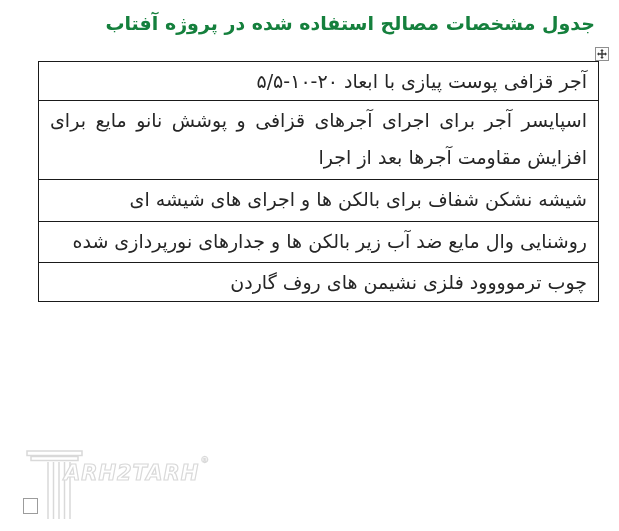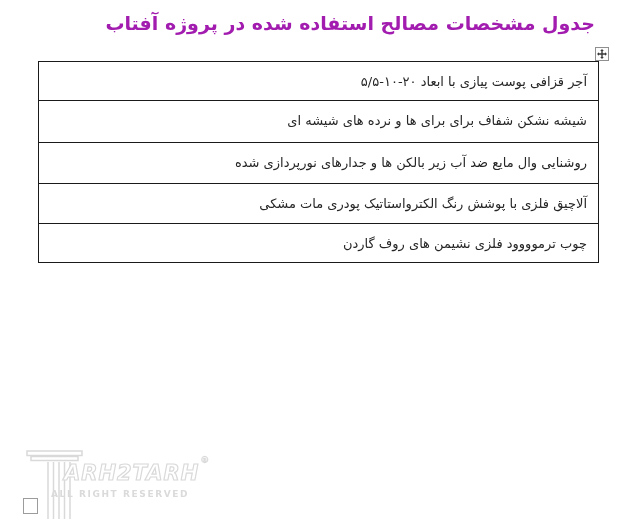--- a/index.html
+++ b/index.html
@@ -3,34 +3,34 @@
 <meta charset="utf-8">
 <style>
   html,body{margin:0;padding:0;background:#ffffff;}
   .page{
     position:relative;width:619px;height:531px;background:#ffffff;
     font-family:"DejaVu Sans",sans-serif;overflow:hidden;
   }
   
   .doc-title{
     position:absolute;top:12px;right:24px;direction:rtl;
-    font-size:19px;font-weight:bold;color:#a21caf;white-space:nowrap;
+    font-size:19px;font-weight:bold;color:#15803d;white-space:nowrap;
   }
   
   .tbl{
     position:absolute;left:38px;top:61px;width:559px;
     border:1px solid #1a1a1a;z-index:2;background:transparent;
   }
   .row{border-bottom:1px solid #1a1a1a;overflow:hidden;}
   .row:last-child{border-bottom:none;}
   .r1{height:38px}.r2{height:71px}.r3{height:78px}.r4{height:41px}
   .r5{height:40px}.r6{height:74px}.r7{height:39px}.r8{height:38px}
   .cell{
     direction:rtl;text-align:justify;text-align-last:right;
-    color:#262626;font-size:13px;line-height:37px;
+    color:#262626;font-size:19px;line-height:37px;
     padding:1px 11px 0 11px;
   }
   
   .move-handle{
     position:absolute;left:595px;top:47px;width:12px;height:12px;
     border:1px solid #8f8f8f;background:#fcfcfc;z-index:3;cursor:move;
     display:flex;align-items:center;justify-content:center;
   }
   
   .resize-handle{
@@ -59,43 +59,42 @@
 
 <div class="page">
 
   <div class="watermark">
     <svg class="wm-column" width="58" height="70" viewBox="0 0 58 70" fill="none" stroke="#d9d9d9" stroke-width="1.5">
       <rect x="1" y="1" width="55" height="4.5"></rect>
       <rect x="5" y="6.5" width="47" height="4"></rect>
       <path d="M22 12 V69 M27.5 12 V69 M33 12 V69 M38.5 12 V69 M44 12 V69"></path>
     </svg>
     <div class="wm-brand"><span>ARH2TARH</span><span class="wm-reg">®</span></div>
-    <div class="wm-caption">ALL RIGHT RESERVED</div>
   </div>
 
   <div class="doc-title">جدول مشخصات مصالح استفاده شده در پروژه آفتاب</div>
 
   <div class="move-handle">
     <svg width="10" height="10" viewBox="0 0 10 10">
       <path d="M5 0 L6.8 2 H5.7 V4.3 H8 V3.2 L10 5 L8 6.8 V5.7 H5.7 V8 H6.8 L5 10 L3.2 8 H4.3 V5.7 H2 V6.8 L0 5 L2 3.2 V4.3 H4.3 V2 H3.2 Z" fill="#3a3a3a"></path>
     </svg>
   </div>
 
   <div class="tbl">
     <div class="row r1">
       <div class="cell">آجر قزافی پوست پیازی با ابعاد ۲۰-۱۰-۵/۵</div>
     </div>
+    <div class="row r3">
+      <div class="cell">اسپایسر آجر برای اجرای آجرهای قزافی و پوشش نانو مایع برای افزایش مقاومت آجرها بعد از اجرا</div>
+    </div>
     <div class="row r4">
-      <div class="cell">شیشه نشکن شفاف برای برای ها و نرده های شیشه ای</div>
+      <div class="cell">شیشه نشکن شفاف برای بالکن ها و اجرای های شیشه ای</div>
     </div>
     <div class="row r5">
       <div class="cell">روشنایی وال مایع ضد آب زیر بالکن ها و جدارهای نورپردازی شده</div>
-    </div>
-    <div class="row r7">
-      <div class="cell">آلاچیق فلزی با پوشش رنگ الکترواستاتیک پودری مات مشکی</div>
     </div>
     <div class="row r8">
       <div class="cell">چوب ترموووود فلزی نشیمن های روف گاردن</div>
     </div>
   </div>
 
   <div class="resize-handle"></div>
 
 </div>
 

